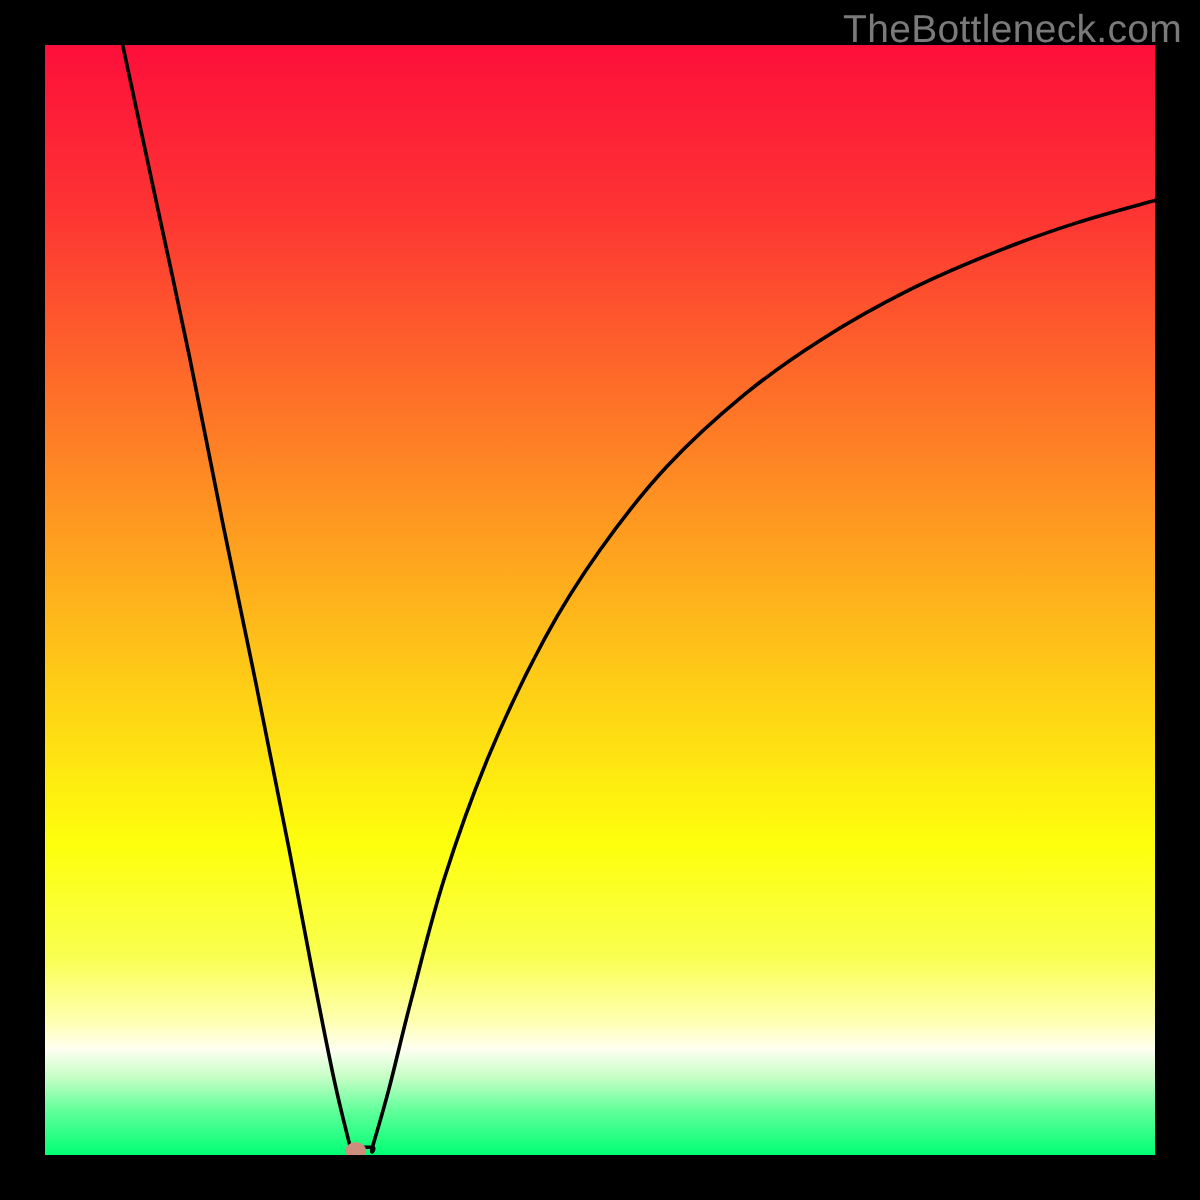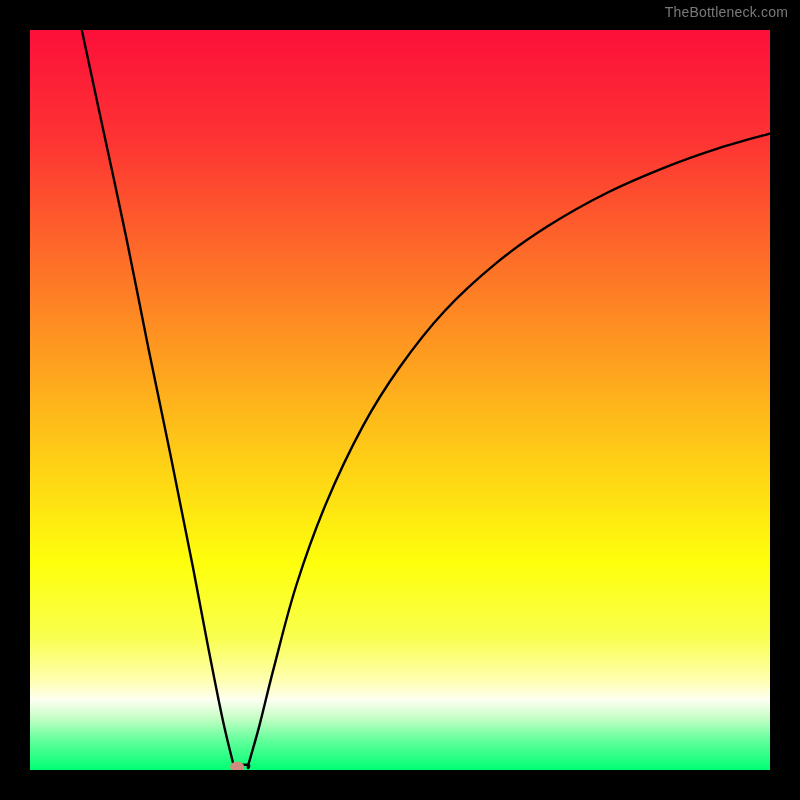--- a/index.html
+++ b/index.html
@@ -25,21 +25,21 @@
     left: 30px;
     width: 740px;
     height: 740px;
     
   }
   .watermark {
     position: absolute;
     top: 4px;
     right: 12px;
     color: #7a7a7a;
-    font-size: 14px;
+    font-size: 26px;
     font-weight: 500;
     letter-spacing: 0.2px;
     user-select: none;
   }
   svg {
     display: block;
   }
 </style>
 </head>
 <body>

